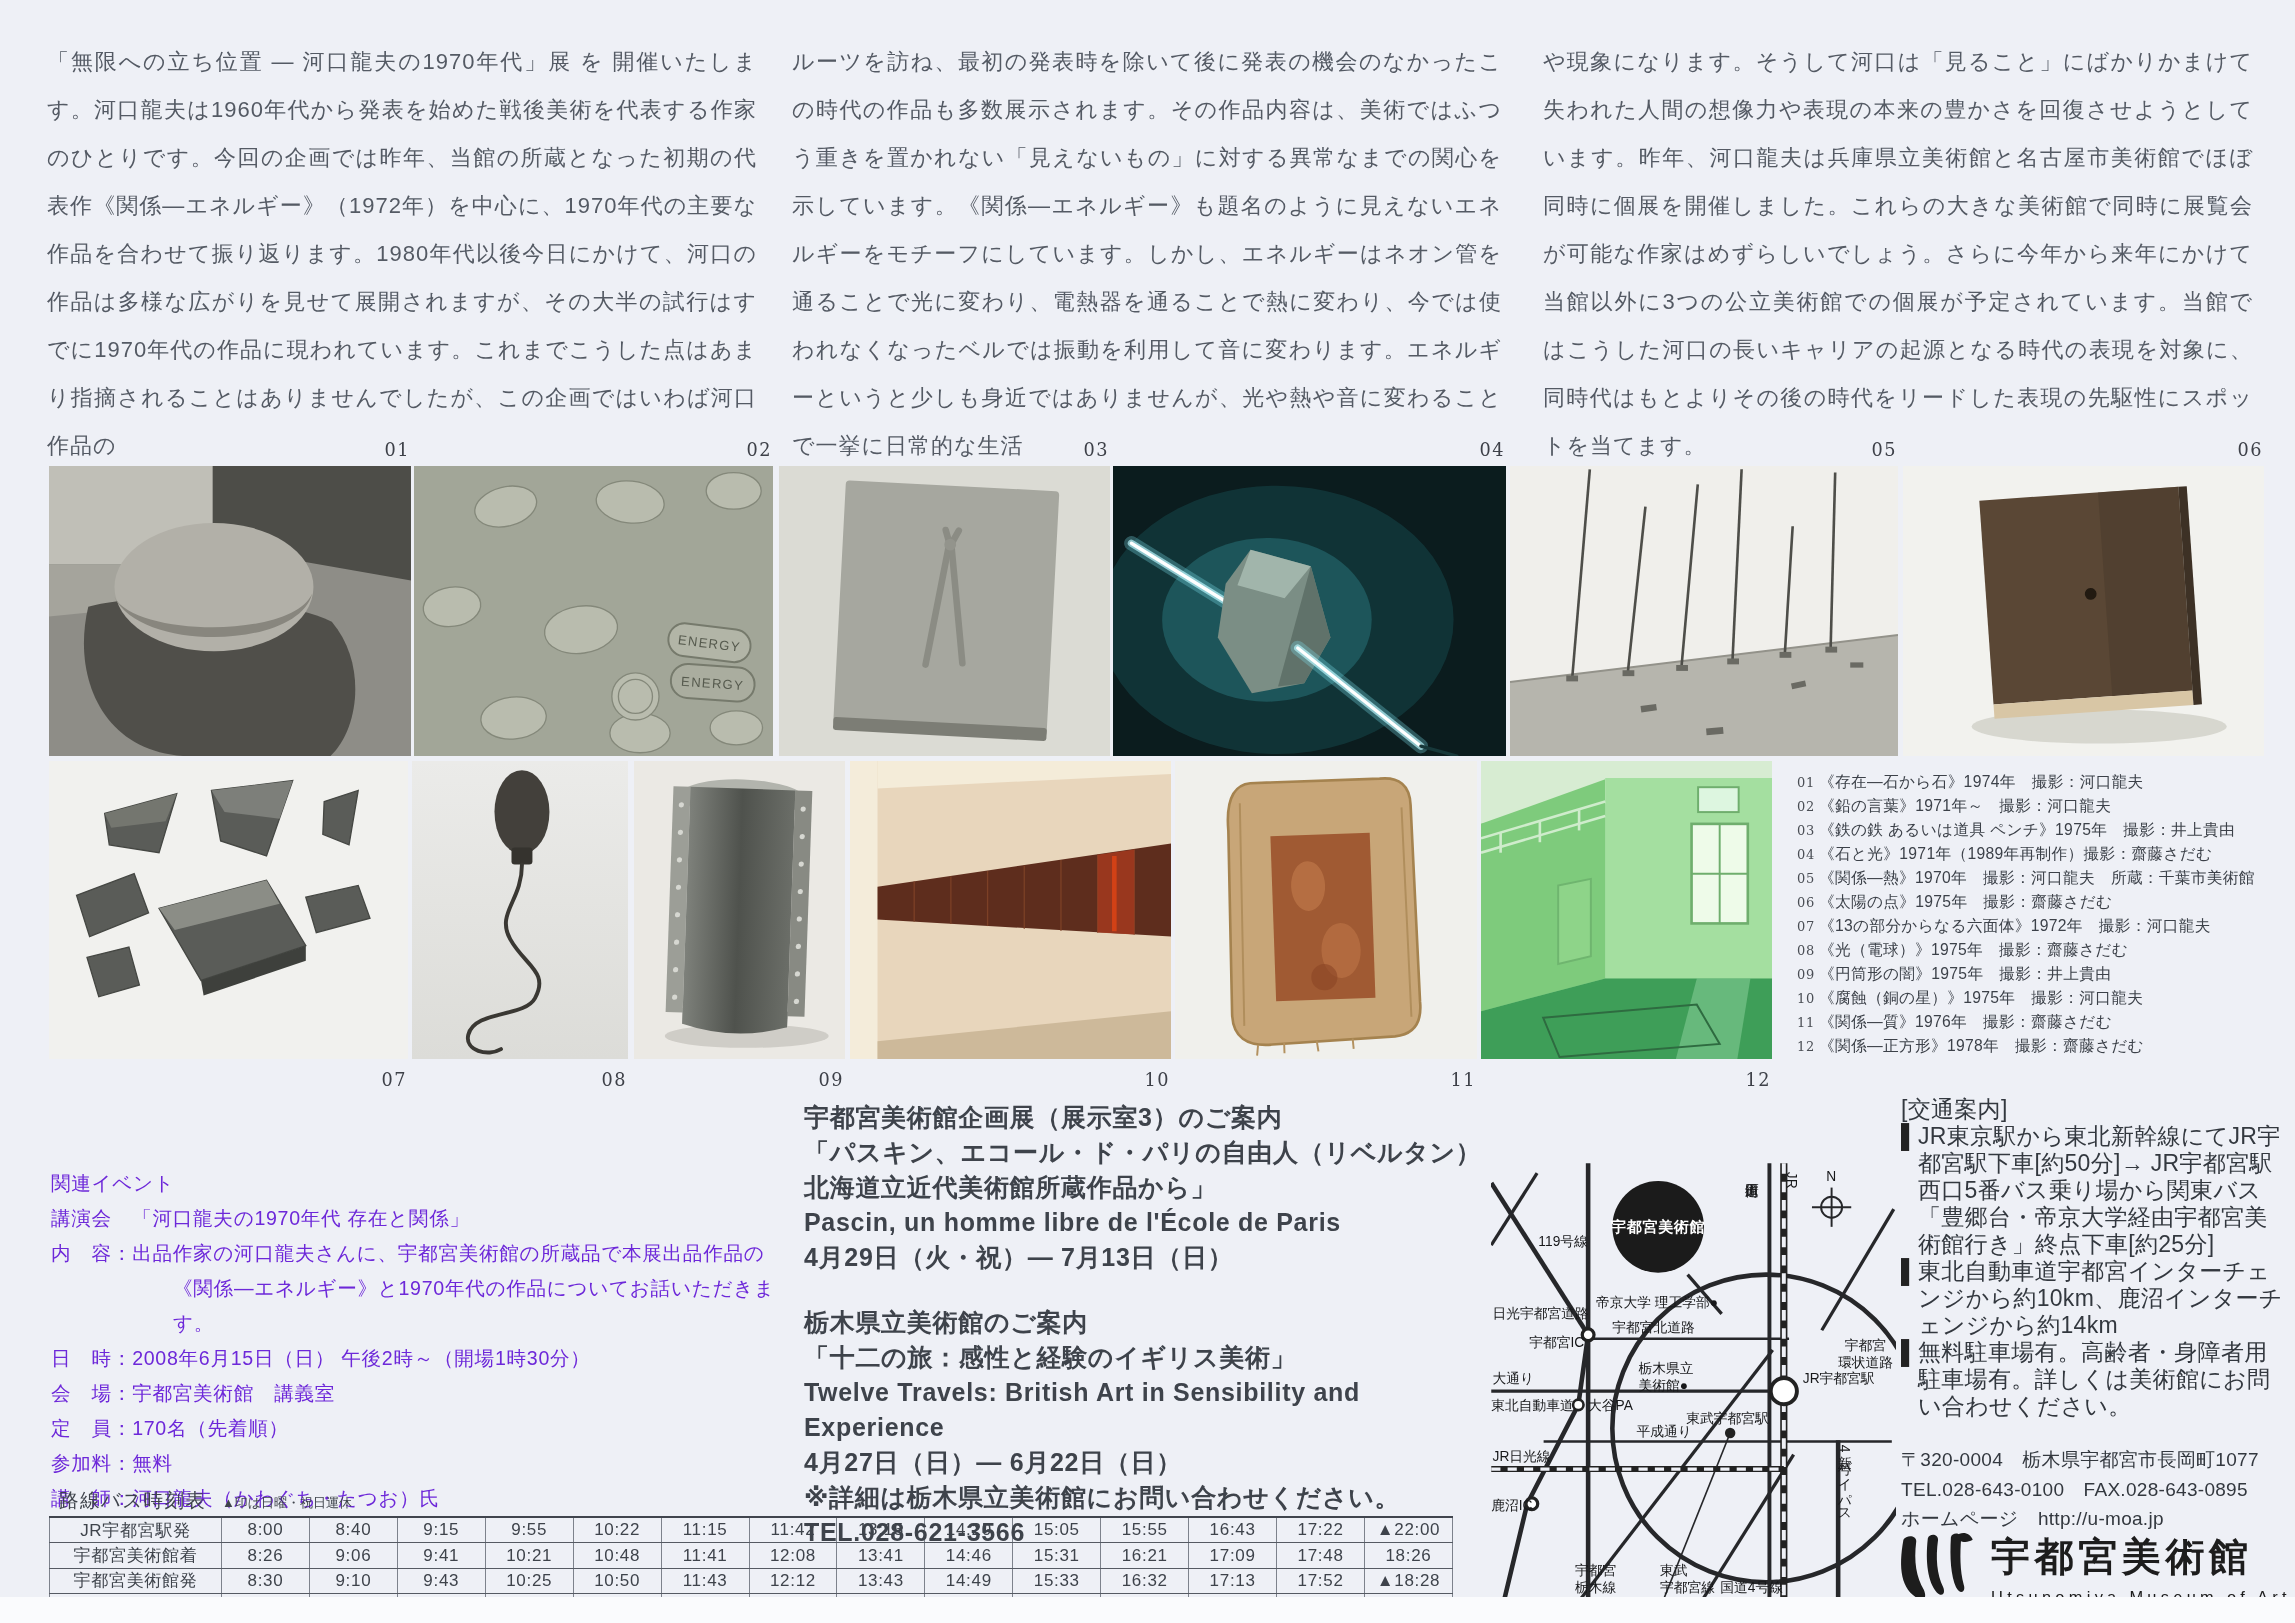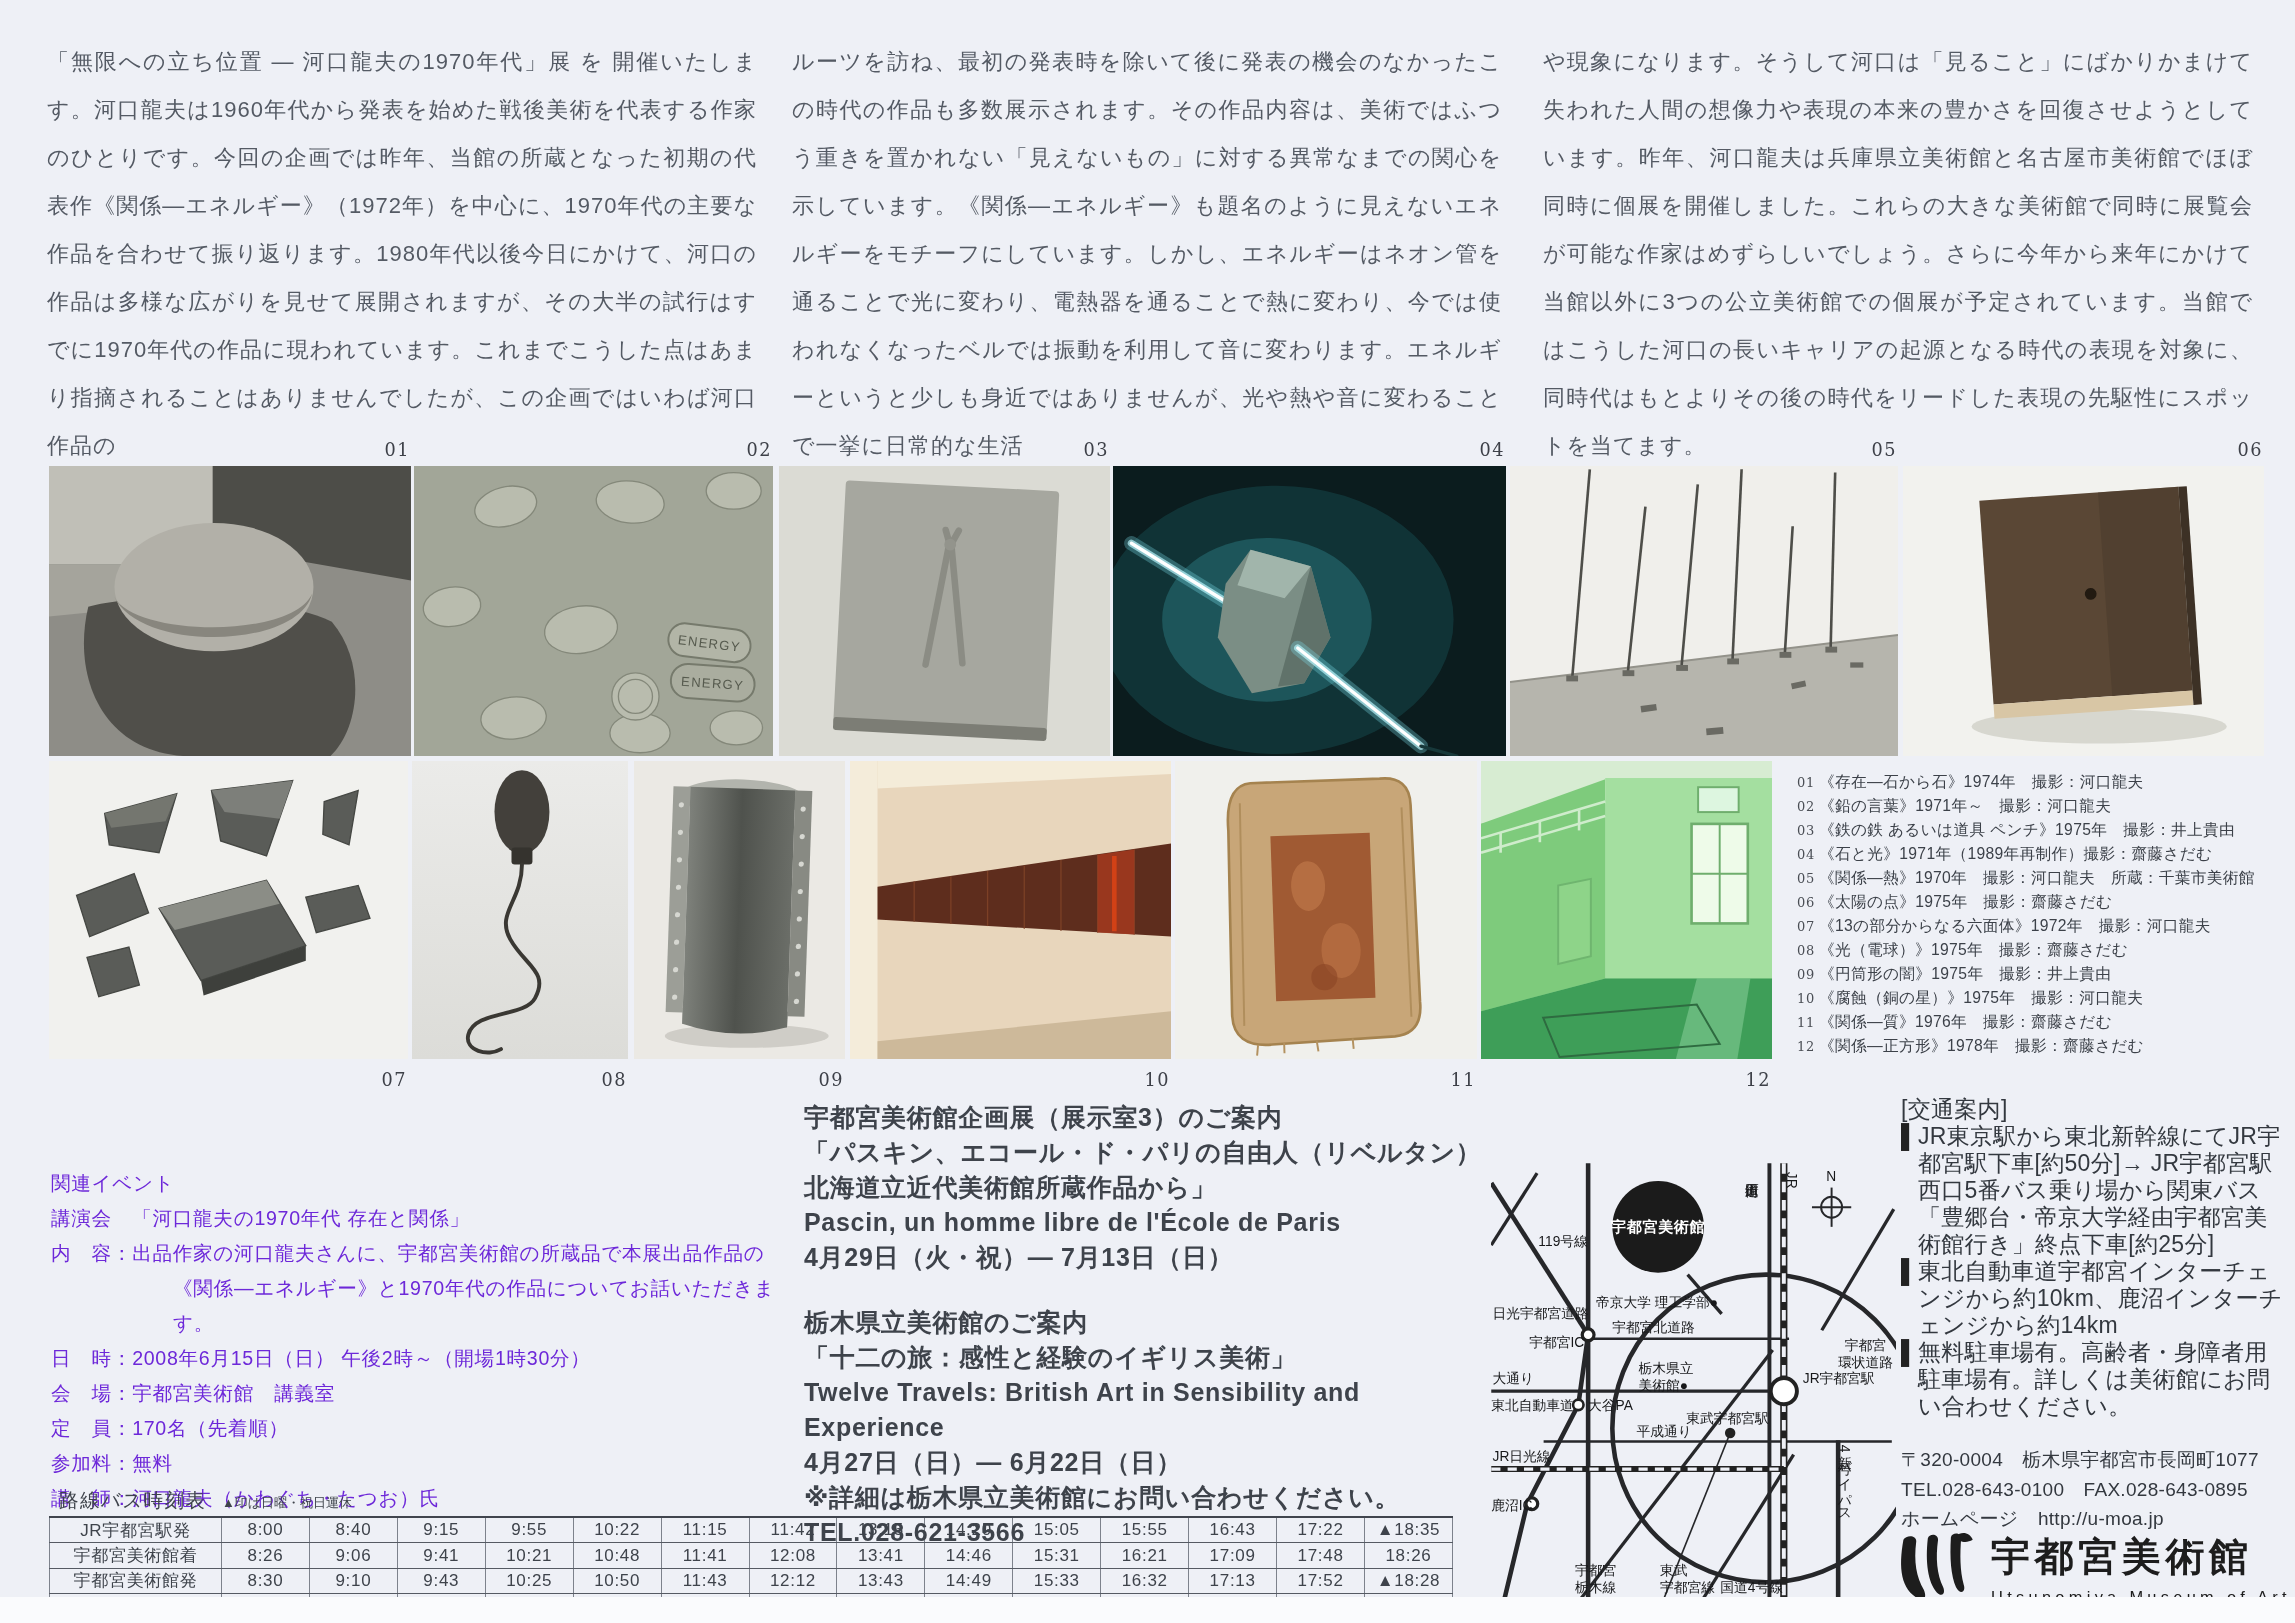--- a/index.html
+++ b/index.html
@@ -445,21 +445,21 @@
           <td>9:55</td>
           <td>10:22</td>
           <td>11:15</td>
           <td>11:42</td>
           <td>13:15</td>
           <td>14:20</td>
           <td>15:05</td>
           <td>15:55</td>
           <td>16:43</td>
           <td>17:22</td>
-          <td>▲18:35</td>
+          <td>▲22:00</td>
         </tr>
         <tr>
           <td class="tl">宇都宮美術館着</td>
           <td>8:26</td>
           <td>9:06</td>
           <td>9:41</td>
           <td>10:21</td>
           <td>10:48</td>
           <td>11:41</td>
           <td>12:08</td>

